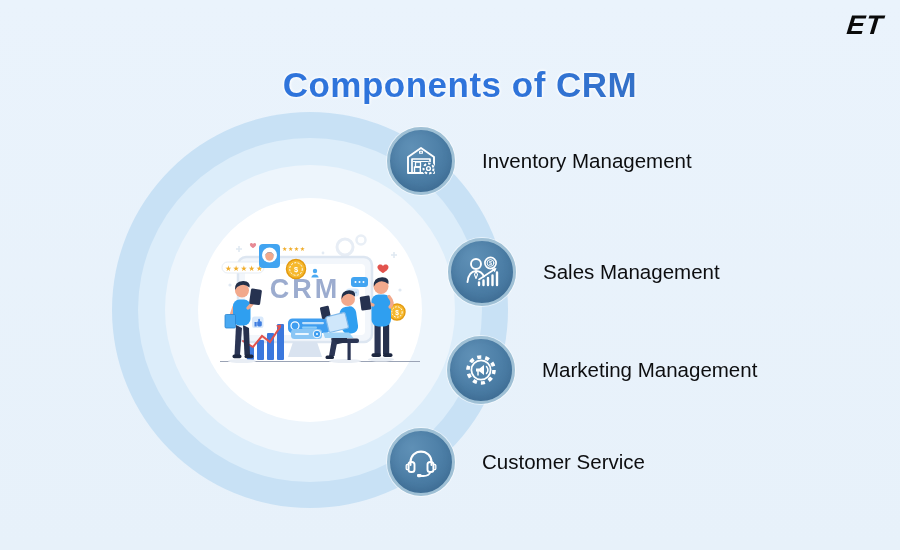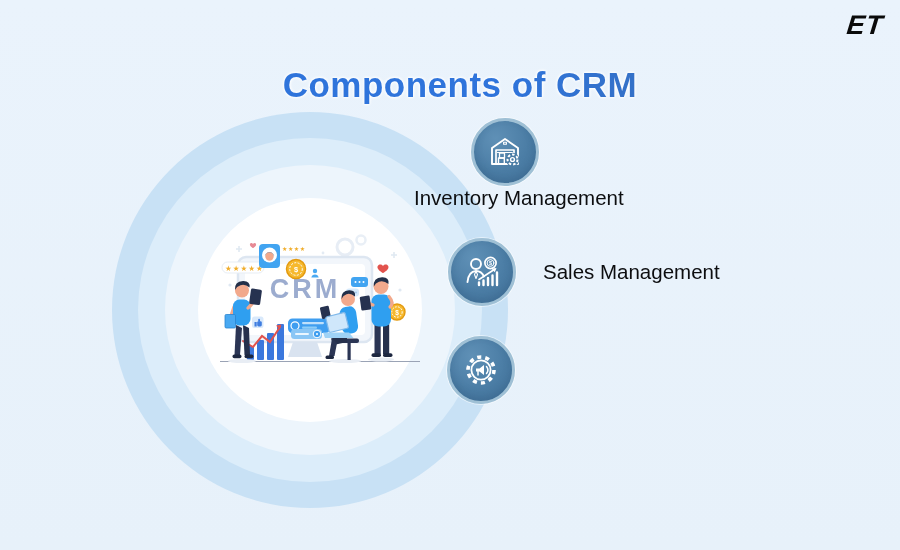--- a/index.html
+++ b/index.html
@@ -31,21 +31,21 @@
   .illus{position:absolute;left:195px;top:195px;width:230px;height:230px;}
   .illus text{font-family:"Liberation Sans",sans-serif;}
 
   
   .item{position:absolute;display:flex;align-items:center;}
   .item .badge{width:62px;height:62px;border-radius:50%;flex:0 0 auto;
         background:radial-gradient(circle at 35% 28%,#5f90b6 0%,#4b7da5 55%,#44749c 100%);
         border:3px solid #9fc0d5;display:flex;align-items:center;justify-content:center;
         box-shadow:inset 0 -4px 8px rgba(22,58,90,.18), 0 0 0 1px rgba(255,255,255,.55);}
   .item .lbl{margin-left:27px;font-size:20.5px;font-weight:500;color:#0d0e10;white-space:nowrap;}
-  .item.i1{left:387px;top:118px;flex-direction:column;}
+  .item.i1{left:387px;top:127px;}
   .item.i2{left:448px;top:238px;}
   .item.i3{left:447px;top:336px;}
   .item.i4{left:387px;top:428px;}
   .badge svg{display:block;}
 </style>
 </head>
 <body>
 
 <div class="stage">
 
@@ -236,16 +236,34 @@
   <div class="item i3">
     <div class="badge">
       <svg width="40" height="40" viewBox="0 0 40 40">
         <circle cx="20" cy="20" r="13" fill="none" stroke="#ffffff" stroke-width="3.6" stroke-dasharray="4.1 4.05"></circle>
         <circle cx="20" cy="20" r="9.6" fill="none" stroke="#ffffff" stroke-width="1.8"></circle>
         <path d="M15,18.5 h3.5 l4.5,-3.5 v10 l-4.5,-3.5 h-3.5 Z" fill="#ffffff"></path>
         <path d="M25.5,16.5 a5.5,5.5 0 0 1 0,7" fill="none" stroke="#ffffff" stroke-width="1.5" stroke-linecap="round"></path>
         <path d="M17,21.5 v3.5" stroke="#ffffff" stroke-width="1.5" stroke-linecap="round"></path>
       </svg>
     </div>
-  </div>
-
+    <span class="lbl">Marketing Management</span>
+  </div>
+
+  <div class="item i4">
+    <div class="badge">
+      <svg width="40" height="40" viewBox="0 0 40 40">
+        <g fill="none" stroke="#ffffff" stroke-linecap="round" stroke-linejoin="round">
+          <path d="M9.5,23 v-3 a10.5,10.5 0 0 1 21,0 v3" stroke-width="2"></path>
+          <path d="M17,9.8 h6" stroke-width="1.6"></path>
+          <rect x="7.5" y="20" width="6" height="10" rx="2.6" stroke-width="1.9"></rect>
+          <rect x="26.5" y="20" width="6" height="10" rx="2.6" stroke-width="1.9"></rect>
+          <rect x="5.2" y="22.3" width="2.4" height="5.4" rx="1.2" stroke-width="1.3"></rect>
+          <rect x="32.4" y="22.3" width="2.4" height="5.4" rx="1.2" stroke-width="1.3"></rect>
+          <path d="M29.5,30 q-1.5,4 -7,4 h-2.5" stroke-width="1.8"></path>
+        </g>
+        <rect x="16" y="32" width="4.5" height="3.2" rx="1.1" fill="#ffffff"></rect>
+      </svg>
+    </div>
+    <span class="lbl">Customer Service</span>
+  </div>
 
 </div>
 
 </body></html>

